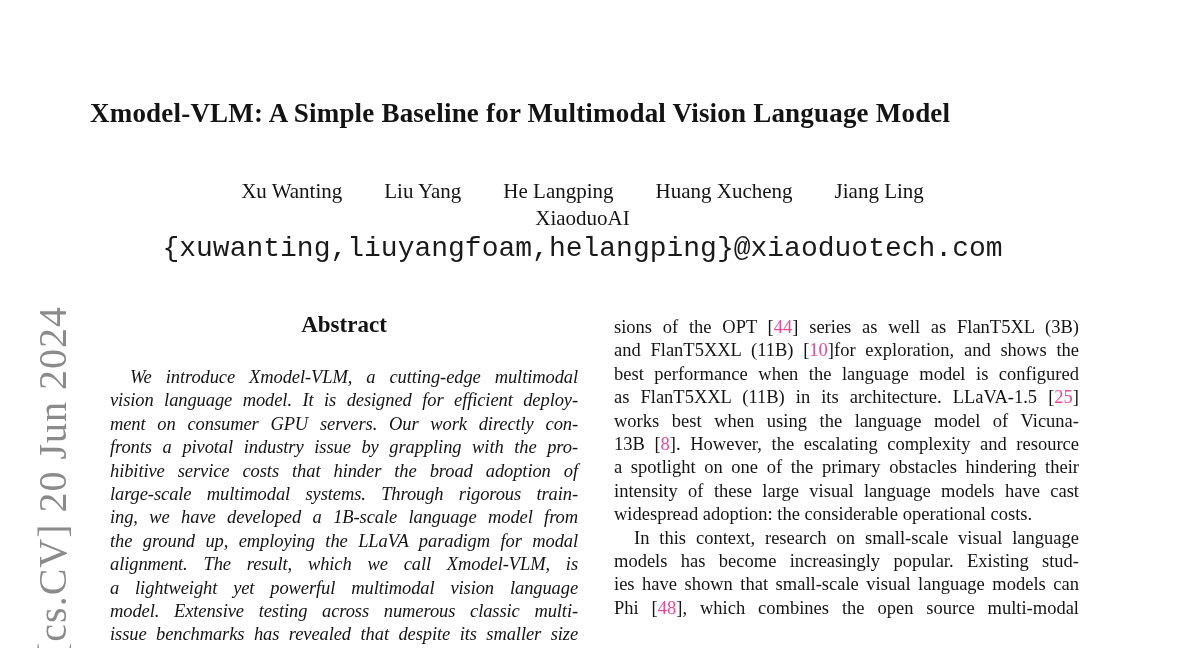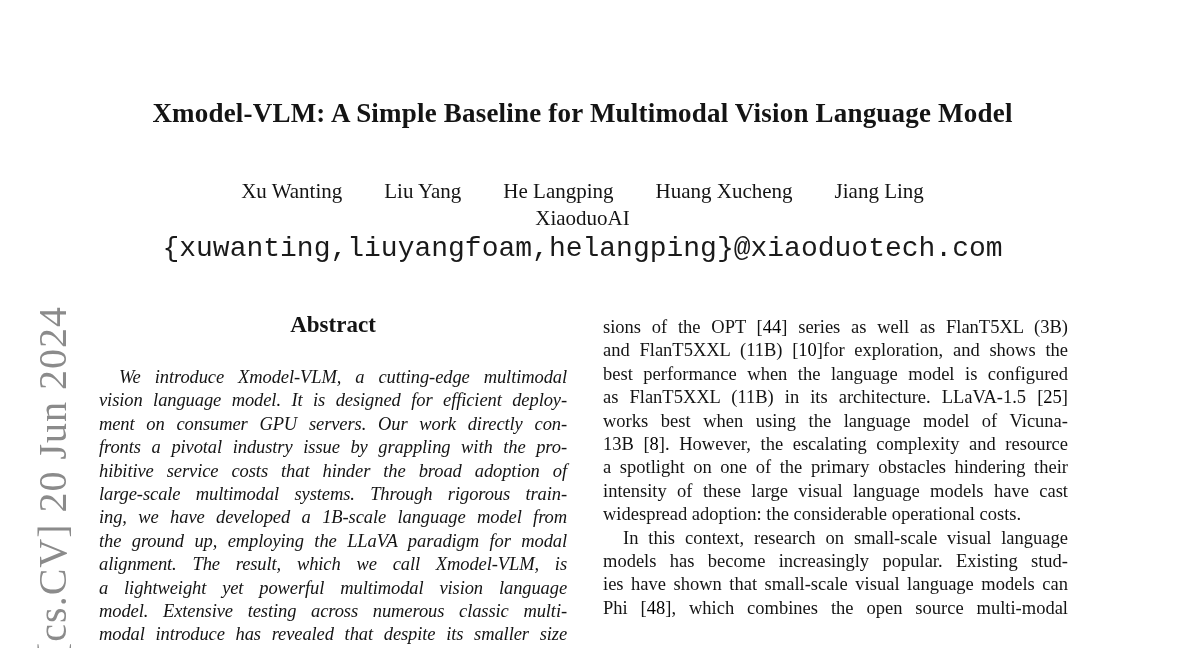--- a/index.html
+++ b/index.html
@@ -7,21 +7,20 @@
   body {
     position: relative;
     background: #ffffff;
     font-family: "Liberation Serif", serif;
     color: #141414;
   }
 
   .page-title {
     position: absolute;
     top: 98px; left: 90px; width: 985px;
-    text-align: center;
     font-size: 27px;
     font-weight: bold;
     letter-spacing: 0.2px;
   }
 
   .authors-row {
     position: absolute;
     top: 179px; left: 90px; width: 985px;
     display: flex;
     justify-content: center;
@@ -50,21 +49,21 @@
     left: 32px; top: 656px;
     transform: rotate(-90deg);
     transform-origin: 0 0;
     white-space: nowrap;
     font-size: 40px;
     line-height: 1.05;
     color: #8b8b8b;
     letter-spacing: 1px;
   }
 
-  .col { position: absolute; }
+  .col { position: absolute; margin-left: 11px; }
   .col-left  { left: 99px;  top: 312px; width: 468px; }
   .col-right { left: 603px; top: 317px; width: 465px; }
 
   .abstract-heading {
     text-align: center;
     font-size: 23px;
     font-weight: bold;
     margin-bottom: 29px;
   }
 
@@ -72,21 +71,21 @@
     height: 23.4px;
     font-size: 18.5px;
     text-align: justify;
     text-align-last: justify;
     white-space: nowrap;
   }
   .col-left .body-line { font-style: italic; letter-spacing: -0.1px; }
   .body-line.indent { padding-left: 20px; }
   .body-line.para-end { text-align: left; text-align-last: left; }
 
-  .cite { color: #000000; }
+  .cite { color: #ec4899; }
 </style>
 </head>
 <body>
 
 <div class="arxiv-stamp">[cs.CV]  20 Jun 2024</div>
 
 <h1 class="page-title">Xmodel-VLM: A Simple Baseline for Multimodal Vision Language Model</h1>
 
 <div class="authors-row">
     <span>Xu Wanting</span>
@@ -107,21 +106,21 @@
       <div class="body-line">vision language model. It is designed for efficient deploy-</div>
       <div class="body-line">ment on consumer GPU servers. Our work directly con-</div>
       <div class="body-line">fronts a pivotal industry issue by grappling with the pro-</div>
       <div class="body-line">hibitive service costs that hinder the broad adoption of</div>
       <div class="body-line">large-scale multimodal systems. Through rigorous train-</div>
       <div class="body-line">ing, we have developed a 1B-scale language model from</div>
       <div class="body-line">the ground up, employing the LLaVA paradigm for modal</div>
       <div class="body-line">alignment. The result, which we call Xmodel-VLM, is</div>
       <div class="body-line">a lightweight yet powerful multimodal vision language</div>
       <div class="body-line">model. Extensive testing across numerous classic multi-</div>
-      <div class="body-line">modal introduce has revealed that despite its smaller size</div>
+      <div class="body-line">issue benchmarks has revealed that despite its smaller size</div>
     </div>
 </div>
 
 <div class="col col-right">
   <div>
       <div class="body-line">sions of the OPT [<span class="cite">44</span>] series as well as FlanT5XL (3B)</div>
       <div class="body-line">and FlanT5XXL (11B) [<span class="cite">10</span>]for exploration, and shows the</div>
       <div class="body-line">best performance when the language model is configured</div>
       <div class="body-line">as FlanT5XXL (11B) in its architecture. LLaVA-1.5 [<span class="cite">25</span>]</div>
       <div class="body-line">works best when using the language model of Vicuna-</div>

